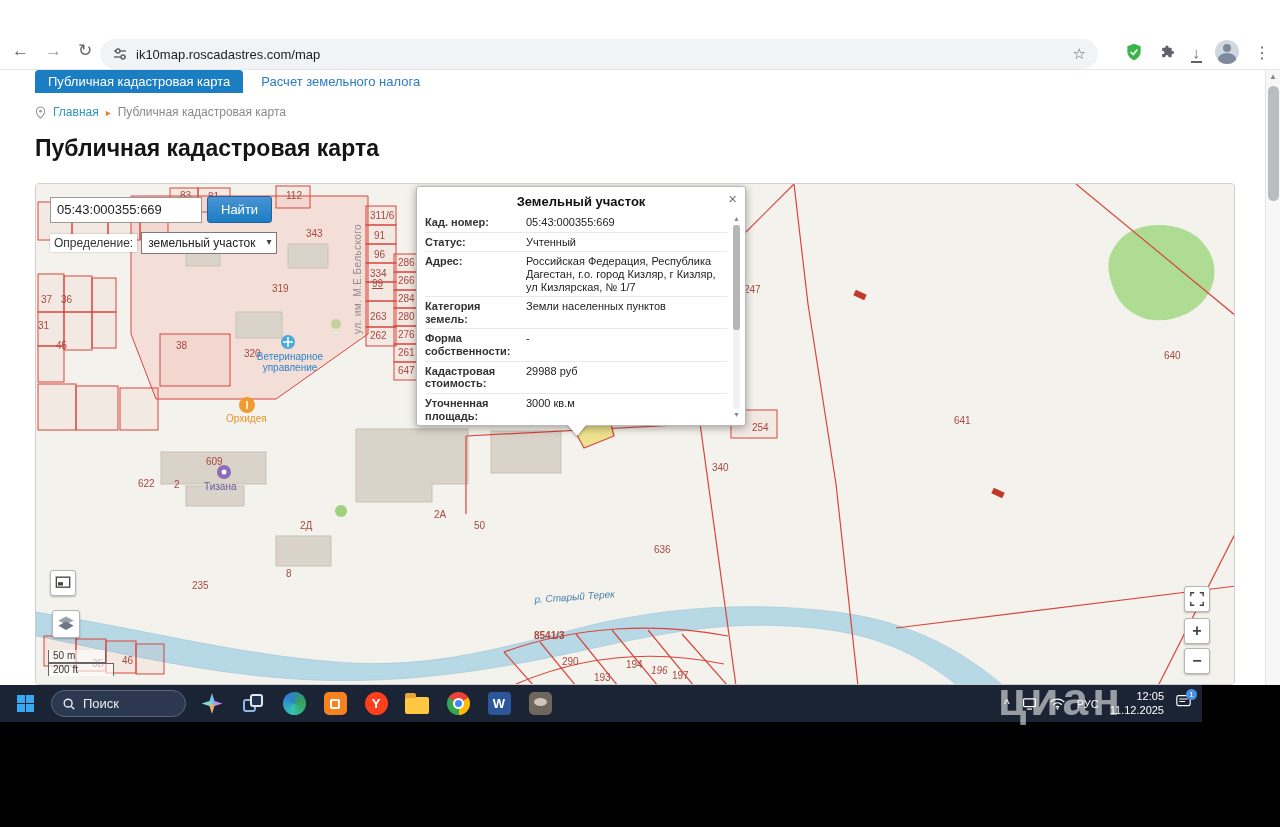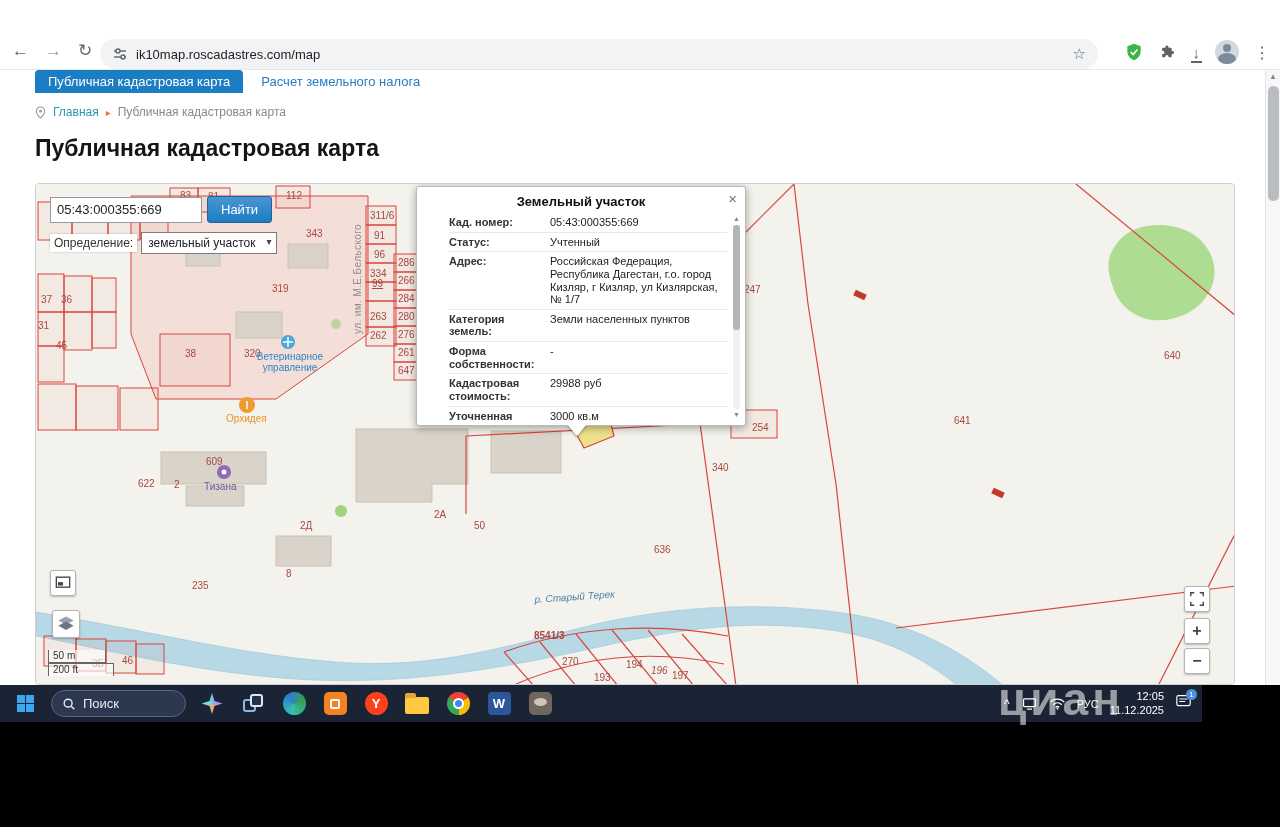--- a/index.html
+++ b/index.html
@@ -61,21 +61,21 @@
   .scale{position:absolute;left:12px;bottom:8px;z-index:6;}
   .scale-line{font-size:10px;color:#333;background:rgba(255,255,255,.6);padding:0 4px 1px;box-sizing:border-box;}
   .scale-m{width:58px;border:1px solid #666;border-top:none;}
   .scale-ft{width:66px;border:1px solid #666;border-bottom:none;margin-top:0;}
 
   
   .popup{position:absolute;left:380px;top:2px;width:330px;height:240px;background:#fff;border:1px solid #b9b9b9;border-radius:3px;box-shadow:0 2px 8px rgba(0,0,0,.35);z-index:8;}
   .popup-title{font-size:13px;font-weight:bold;text-align:center;padding:7px 0 4px;color:#111;}
   .popup-close{position:absolute;top:3px;right:8px;font-size:15px;color:#777;cursor:pointer;}
   .popup-body{position:absolute;top:26px;left:8px;right:18px;bottom:2px;overflow:hidden;}
-  .p-row{display:grid;grid-template-columns:95px 1fr;gap:0 6px;padding:3px 0;border-bottom:1px solid #e9e9e9;font-size:11px;line-height:1.15;margin-left:24px;}
+  .p-row{display:grid;grid-template-columns:95px 1fr;gap:0 6px;padding:3px 0;border-bottom:1px solid #e9e9e9;font-size:11px;line-height:1.15;}
   .p-label{font-weight:bold;color:#333;}
   .p-value{color:#222;}
   .popup-scroll{position:absolute;top:28px;right:4px;bottom:6px;width:9px;z-index:9;}
   .popup-scroll .sarrow{font-size:7px;color:#888;text-align:center;line-height:8px;}
   .popup-scroll .track{position:absolute;top:10px;bottom:10px;left:1px;width:7px;background:#f1f1f1;border-radius:3px;}
   .popup-scroll .thumb{position:absolute;top:0;left:0;width:7px;height:105px;background:#b5b5b5;border-radius:3px;cursor:pointer;}
   .popup-tail{position:absolute;left:150px;bottom:-11px;width:0;height:0;border-left:10px solid transparent;border-right:10px solid transparent;border-top:12px solid #fff;filter:drop-shadow(0 2px 1px rgba(0,0,0,.25));}
 
   
   #pg-scroll{position:absolute;right:0;top:70px;width:15px;height:615px;background:#f7f7f7;border-left:1px solid #e4e4e4;}
@@ -276,41 +276,41 @@
         <span class="map-label" style="left: 334px; top: 146px;">262</span>
         <span class="map-label" style="left: 362px; top: 73px;">286</span>
         <span class="map-label" style="left: 362px; top: 91px;">266</span>
         <span class="map-label" style="left: 362px; top: 109px;">284</span>
         <span class="map-label" style="left: 362px; top: 127px;">280</span>
         <span class="map-label" style="left: 362px; top: 145px;">276</span>
         <span class="map-label" style="left: 362px; top: 163px;">261</span>
         <span class="map-label" style="left: 362px; top: 181px;">647</span>
         <span class="map-label" style="left: 236px; top: 99px;">319</span>
         <span class="map-label" style="left: 208px; top: 164px;">320</span>
-        <span class="map-label" style="left: 140px; top: 164px; margin-left: 9px;">38</span>
+        <span class="map-label" style="left: 140px; top: 156px;">38</span>
         <span class="map-label" style="left: 5px; top: 110px;">37</span>
         <span class="map-label" style="left: 25px; top: 110px;">36</span>
         <span class="map-label" style="left: 2px; top: 136px;">31</span>
         <span class="map-label" style="left: 20px; top: 156px;">45</span>
         <span class="map-label" style="left: 170px; top: 272px;">609</span>
         <span class="map-label" style="left: 102px; top: 294px;">622</span>
         <span class="map-label" style="left: 138px; top: 295px;">2</span>
         <span class="map-label" style="left: 156px; top: 396px;">235</span>
         <span class="map-label" style="left: 250px; top: 384px;">8</span>
         <span class="map-label" style="left: 264px; top: 336px;">2Д</span>
         <span class="map-label" style="left: 398px; top: 325px;">2А</span>
         <span class="map-label" style="left: 438px; top: 336px;">50</span>
         <span class="map-label" style="left: 676px; top: 278px;">340</span>
         <span class="map-label" style="left: 618px; top: 360px;">636</span>
         <span class="map-label" style="left: 716px; top: 238px;">254</span>
         <span class="map-label" style="left: 708px; top: 100px;">247</span>
         <span class="map-label" style="left: 1128px; top: 166px;">640</span>
         <span class="map-label" style="left: 918px; top: 231px;">641</span>
         <span class="map-label" style="left: 498px; top: 446px; font-weight: bold;">8541/3</span>
-        <span class="map-label" style="left: 526px; top: 472px;">270</span>
+        <span class="map-label" style="left: 526px; top: 472px;">290</span>
         <span class="map-label" style="left: 558px; top: 488px;">193</span>
         <span class="map-label" style="left: 590px; top: 475px;">194</span>
         <span class="map-label" style="left: 615px; top: 481px; font-style: italic;">196</span>
         <span class="map-label" style="left: 636px; top: 486px;">197</span>
         <span class="map-label" style="left: 56px; top: 474px;">3Б</span>
         <span class="map-label" style="left: 86px; top: 471px;">46</span>
         <span class="map-label street" style="left: 316px; top: 150px; transform: rotate(-90deg);">ул. им. М.Е.Бельского</span>
         <span class="map-label river" style="left: 498px; top: 410px; transform: rotate(-4deg);">р. Старый Терек</span>
         <span class="map-label poi-blue" style="left: 213px; top: 168px;">Ветеринарное управление</span>
         <span class="map-label poi-orange" style="left: 190px; top: 229px;">Орхидея</span>

